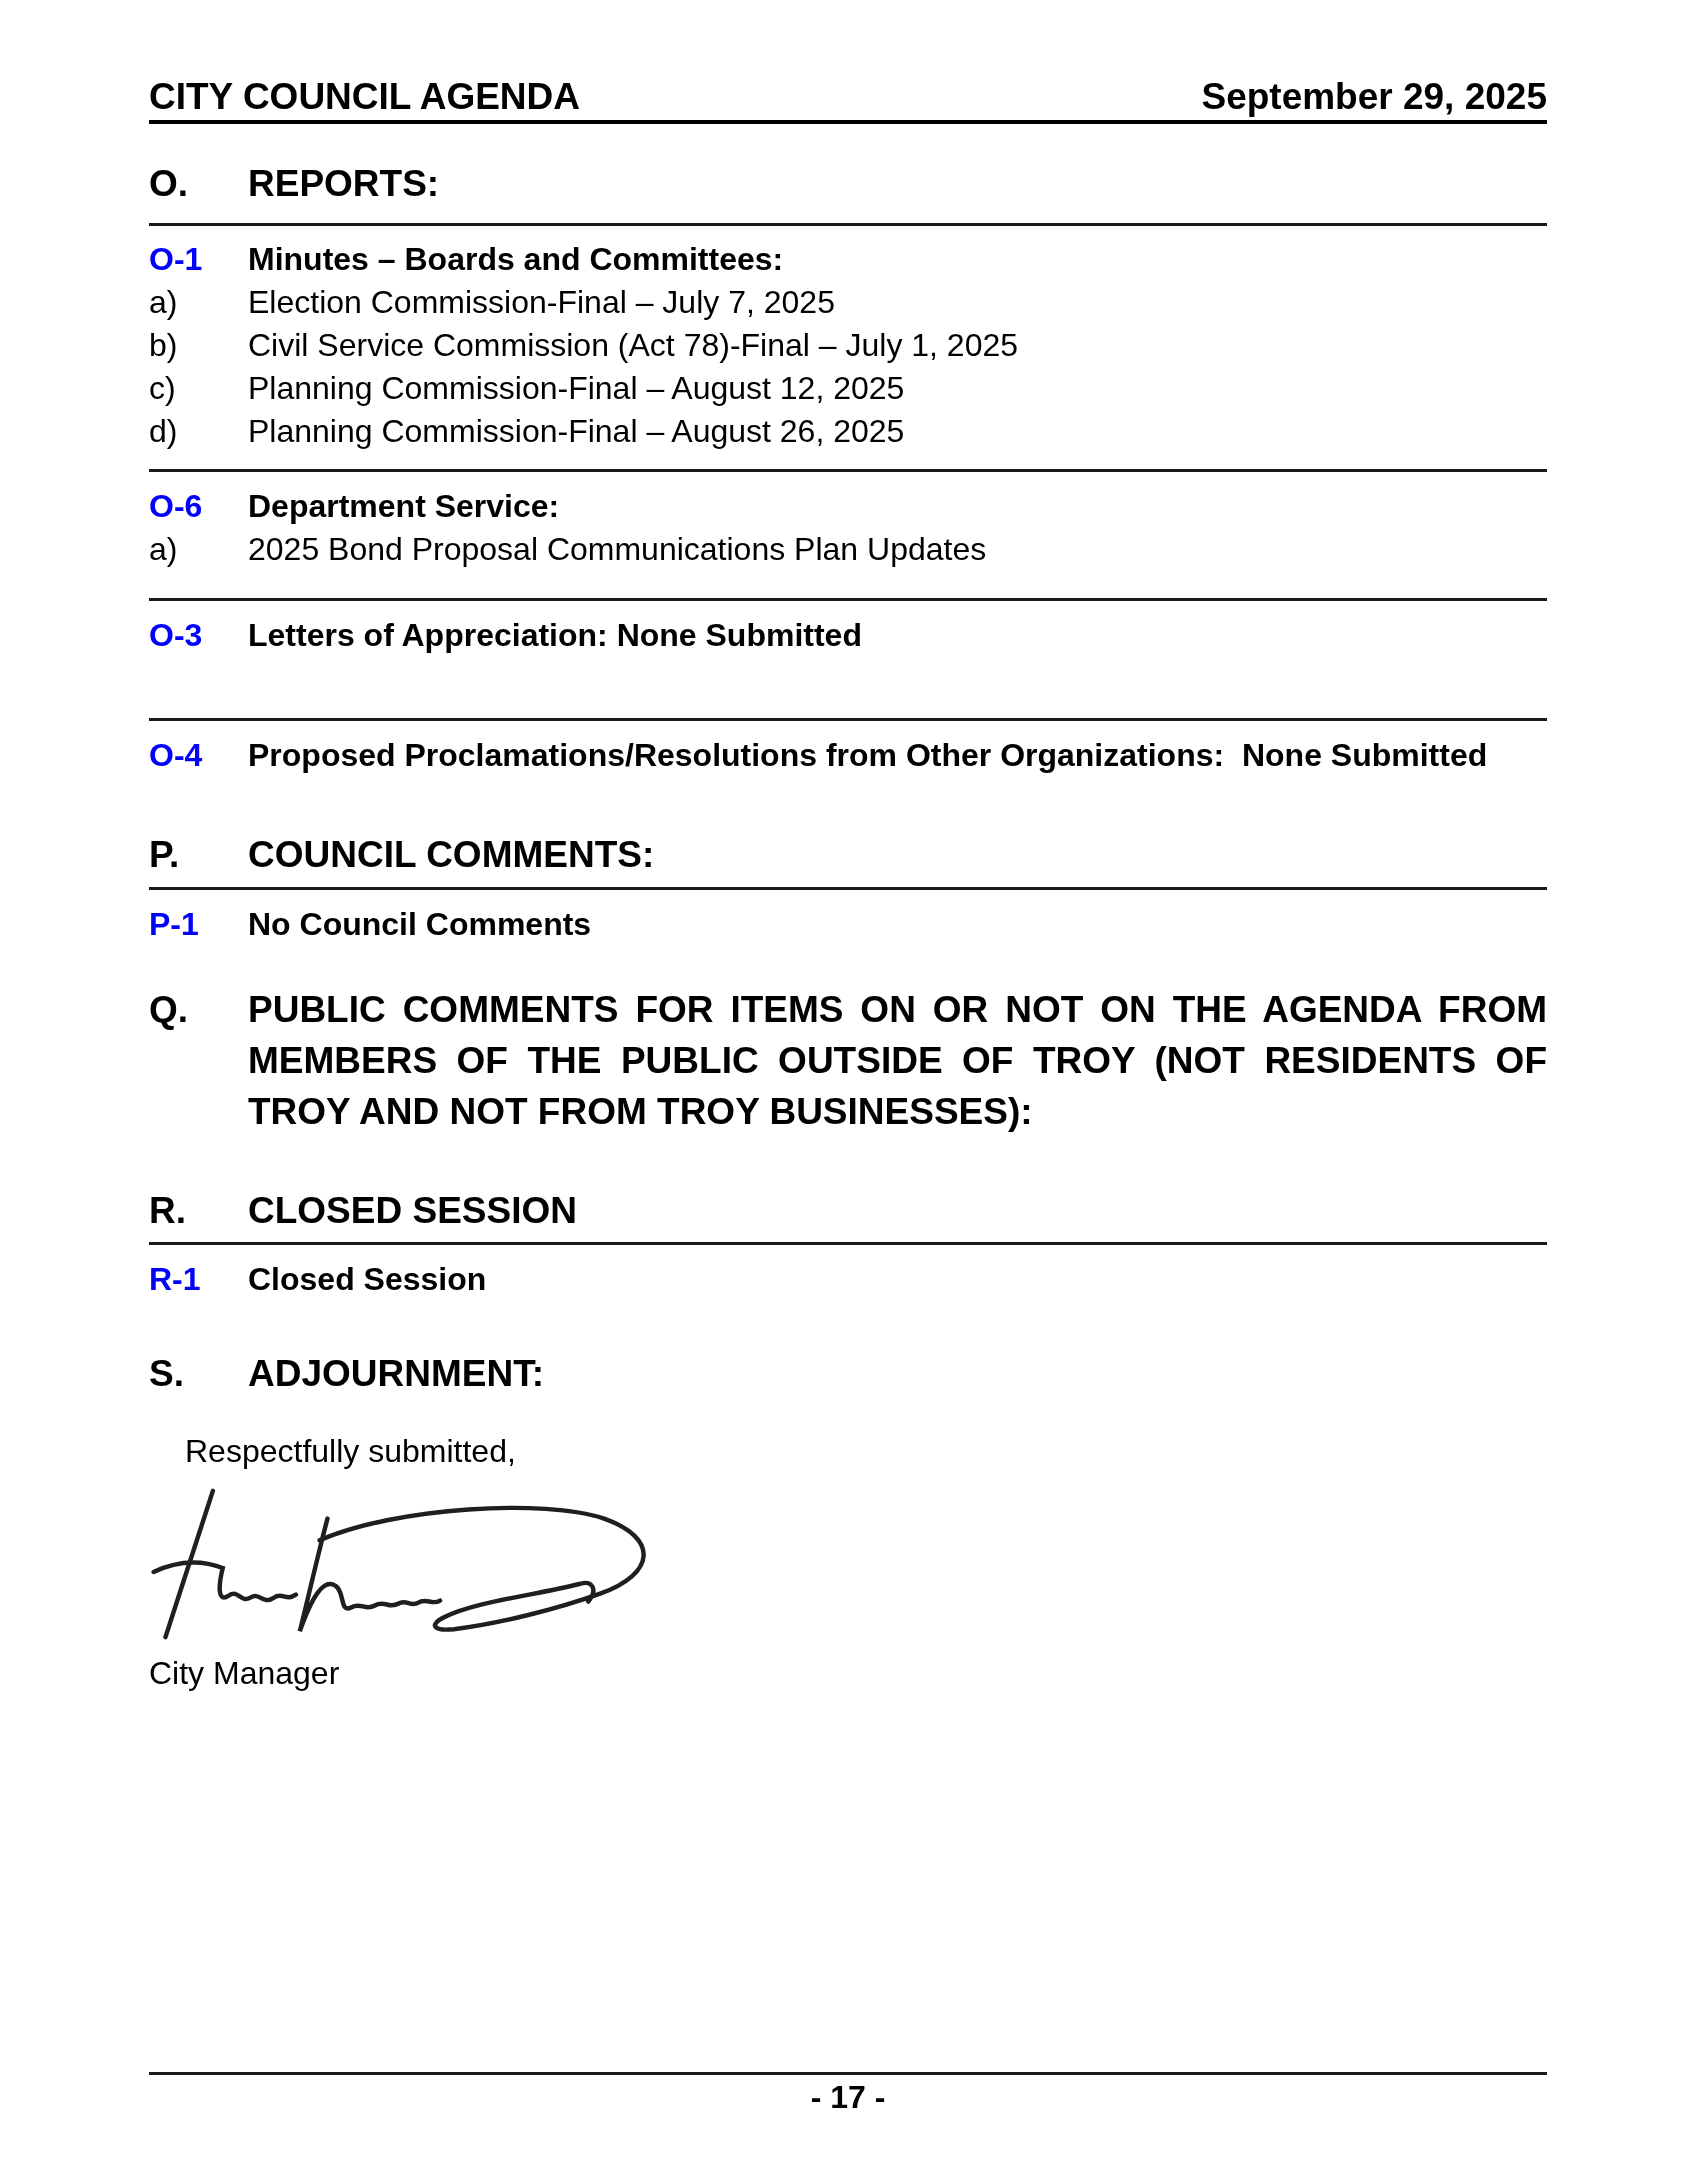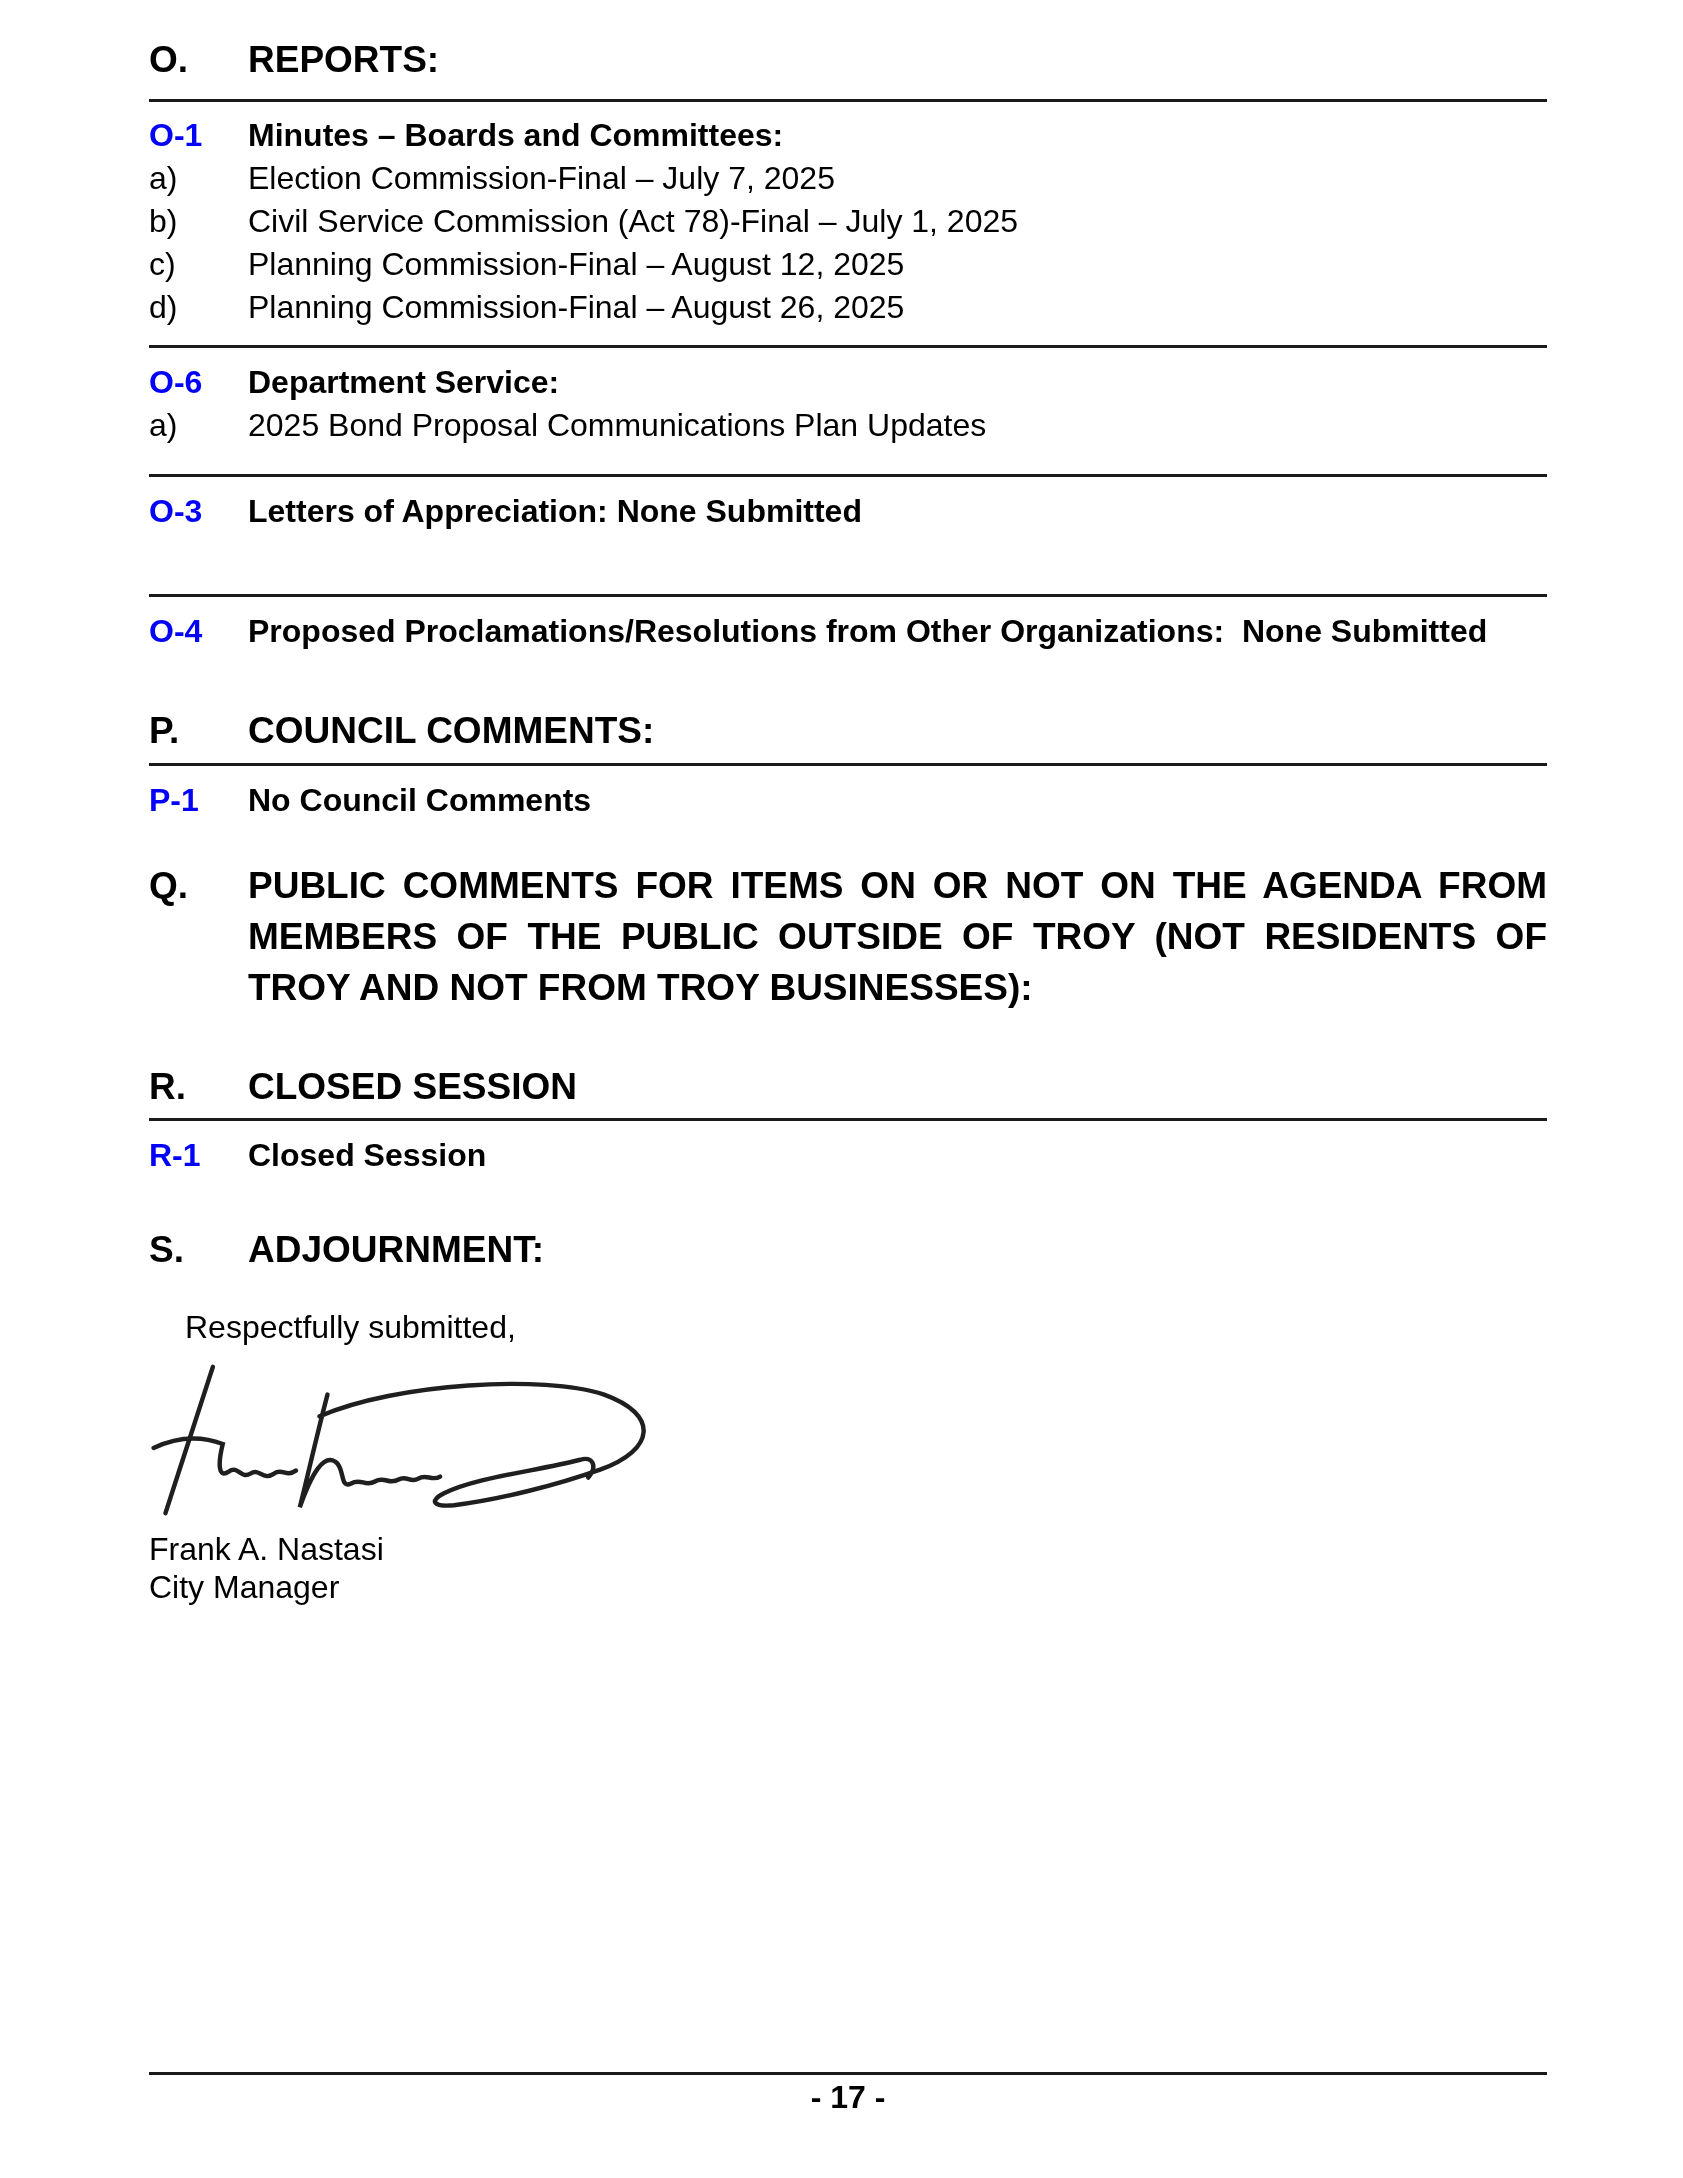--- a/index.html
+++ b/index.html
@@ -60,20 +60,24 @@
     font-size:32px;font-weight:bold;line-height:40px;
     padding-top:2px;
   }
 </style>
 </head>
 <body>
 
 <div class="page">
   <div class="content">
 
+    <div class="doc-header">
+      <span>CITY COUNCIL AGENDA</span>
+      <span>September 29, 2025</span>
+    </div>
 
     <div class="row heading m-sec-o">
       <div class="lbl">O.</div>
       <div class="txt">REPORTS:</div>
     </div>
 
     <div class="rule rule-o1"></div>
     <div class="row body-row bold row-o1">
       <div class="lbl blue">O-1</div>
       <div class="txt">Minutes – Boards and Committees:</div>
@@ -158,21 +162,20 @@
         <g stroke="#1f1f1f" stroke-width="4.5" stroke-linecap="round" fill="none">
           <path d="M64 8 C52 46 32 106 16 156"></path>
           <path d="M4 90 C34 76 58 80 74 86 C70 102 68 122 80 114 C90 107 92 122 102 116 C112 110 114 124 126 116 C134 110 138 120 148 113"></path>
           <path d="M180 36 C170 74 160 118 152 150 C164 116 176 96 188 104 C198 110 192 132 204 126 C214 120 218 130 228 124 C238 118 242 128 252 122 C260 117 264 126 272 121 C280 116 286 124 294 119"></path>
           <path d="M172 58 C250 24 400 16 460 36 C516 56 512 92 456 112 C414 127 356 142 308 148 C288 150 282 144 298 136 C330 120 388 114 436 102 C448 98 454 108 444 120"></path>
         </g>
       </svg>
     </div>
 
     <div class="name-block">
-      <div>Frank A. Nastasi</div>
       <div>City Manager</div>
     </div>
 
   </div>
 
   <div class="doc-footer">
     <span>- 17 -</span>
   </div>
 </div>
 

